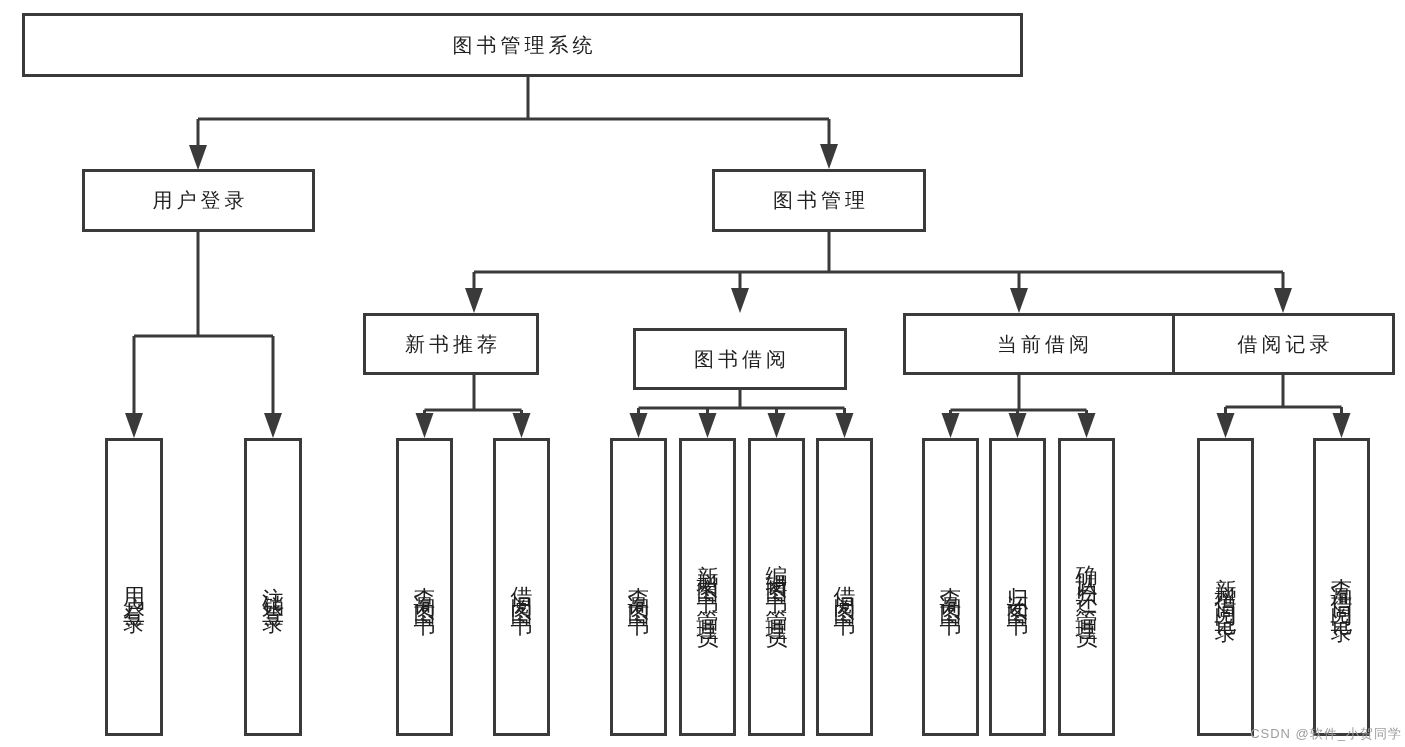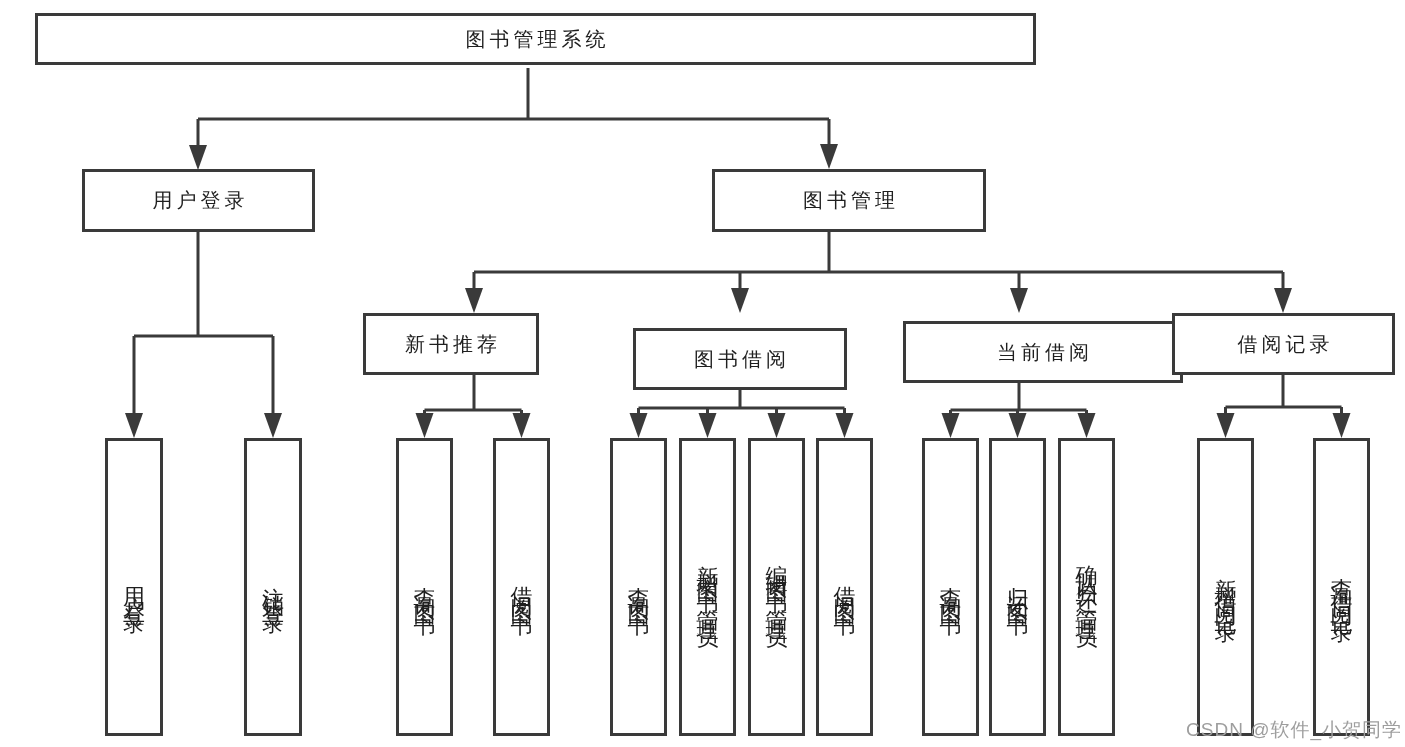--- a/index.html
+++ b/index.html
@@ -37,21 +37,21 @@
   .vtext {
     writing-mode: vertical-rl;
     text-orientation: mixed;
     letter-spacing: 9px;
     line-height: 1;
   }
   .watermark {
     position: absolute;
     right: 3px;
     bottom: 4px;
-    font-size: 19px;
+    font-size: 13px;
     letter-spacing: 1px;
     color: var(--watermark);
     z-index: 3;
     white-space: nowrap;
   }
 </style>
 </head>
 <body>
 
 <div id="stage">
@@ -99,38 +99,38 @@
       <polygon points="1077.5,413 1095.5,413 1086.5,438"></polygon>
     </g>
 
     <g>
       <path d="M1283 375 V407 M1225.5 407 H1341.5 M1225.5 407 V415 M1341.5 407 V415"></path>
       <polygon points="1216.5,413 1234.5,413 1225.5,438"></polygon>
       <polygon points="1332.5,413 1350.5,413 1341.5,438"></polygon>
     </g>
   </svg>
 
-  <div class="node hnode" style="left:35px;top:13px;width:1001px;height:52px">
+  <div class="node hnode" style="left:22px;top:13px;width:1001px;height:64px">
     <span>图书管理系统</span>
   </div>
 
   <div class="node hnode" style="left:82px;top:169px;width:233px;height:63px">
     <span>用户登录</span>
   </div>
-  <div class="node hnode" style="left:712px;top:169px;width:274px;height:63px">
+  <div class="node hnode" style="left:712px;top:169px;width:214px;height:63px">
     <span>图书管理</span>
   </div>
 
   <div class="node hnode" style="left:363px;top:313px;width:176px;height:62px">
     <span>新书推荐</span>
   </div>
   <div class="node hnode" style="left:633px;top:328px;width:214px;height:62px">
     <span>图书借阅</span>
   </div>
-  <div class="node hnode" style="left:903px;top:321px;width:280px;height:62px">
+  <div class="node hnode" style="left:903px;top:313px;width:280px;height:62px">
     <span>当前借阅</span>
   </div>
   <div class="node hnode" style="left:1172px;top:313px;width:223px;height:62px">
     <span>借阅记录</span>
   </div>
 
   <div class="node leaf" style="left:105px;top:438px;width:58px;height:298px">
     <span class="vtext">用户登录</span>
   </div>
   <div class="node leaf" style="left:244px;top:438px;width:58px;height:298px">

